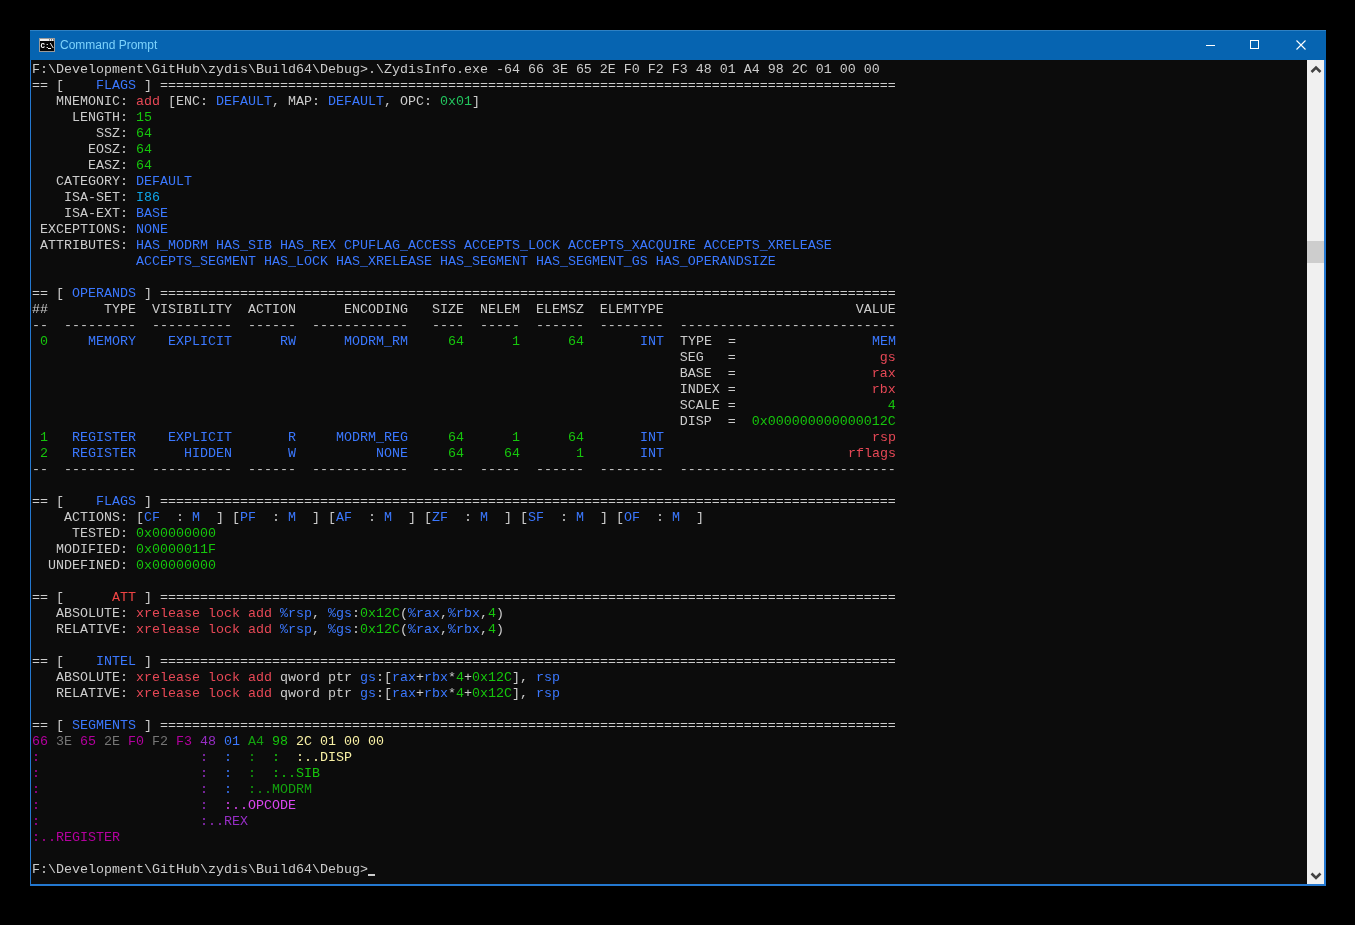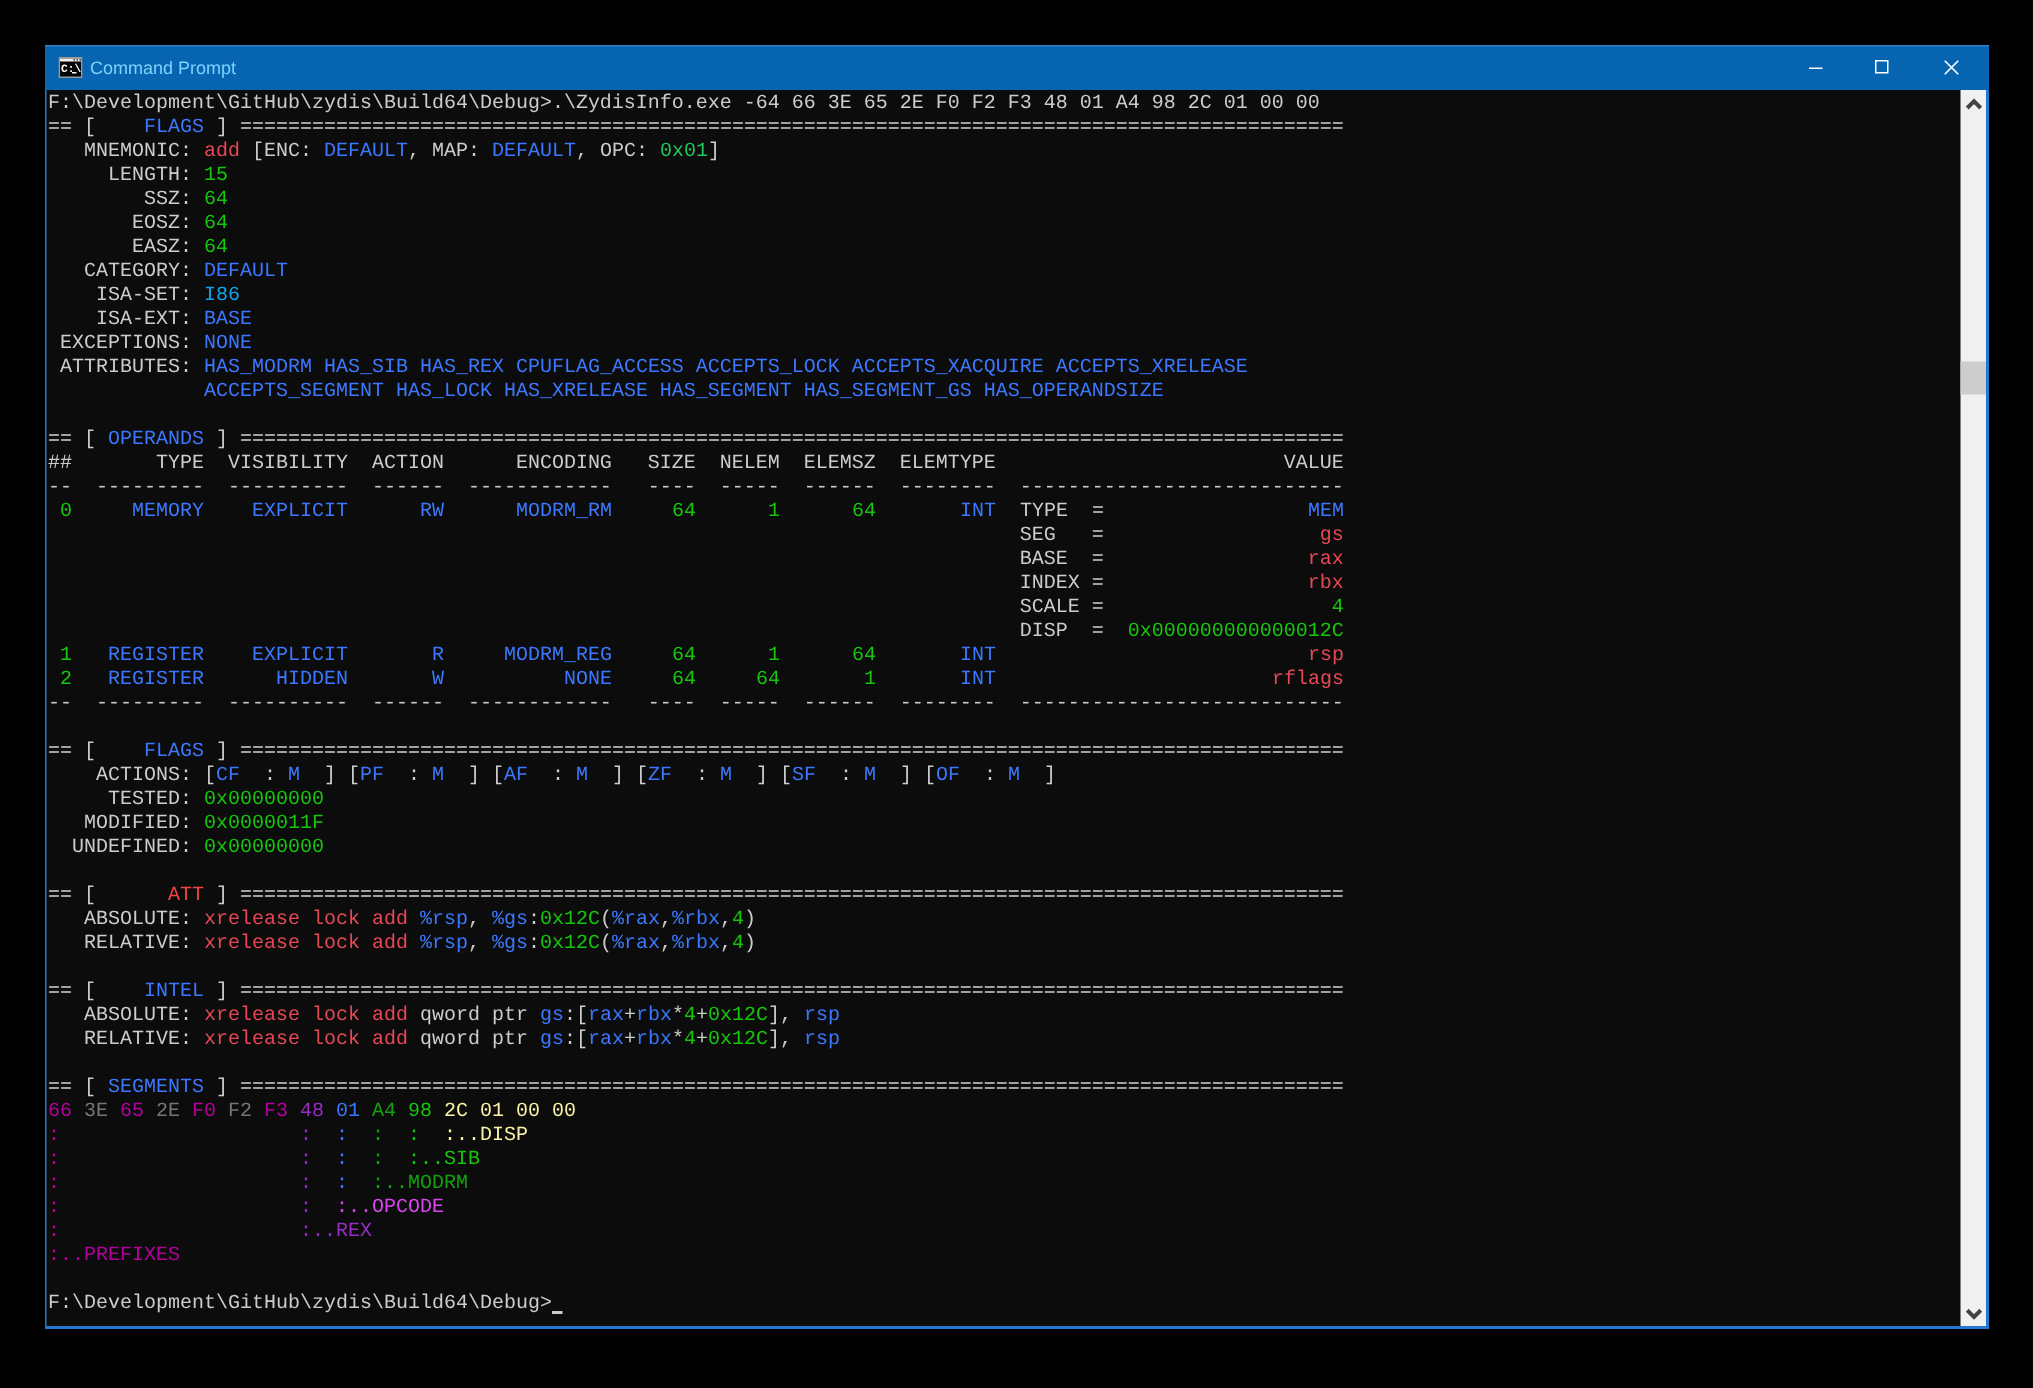--- a/index.html
+++ b/index.html
@@ -85,17 +85,17 @@
    ABSOLUTE: <span style="color:#e74856">xrelease lock add</span> qword ptr <span style="color:#3b78ff">gs</span>:[<span style="color:#3b78ff">rax</span>+<span style="color:#3b78ff">rbx</span>*<span style="color:#16c60c">4</span>+<span style="color:#16c60c">0x12C</span>], <span style="color:#3b78ff">rsp</span>
    RELATIVE: <span style="color:#e74856">xrelease lock add</span> qword ptr <span style="color:#3b78ff">gs</span>:[<span style="color:#3b78ff">rax</span>+<span style="color:#3b78ff">rbx</span>*<span style="color:#16c60c">4</span>+<span style="color:#16c60c">0x12C</span>], <span style="color:#3b78ff">rsp</span>
 
 == [ <span style="color:#3b78ff">SEGMENTS</span> ] ============================================================================================
 <span style="color:#b4009e">66</span> <span style="color:#767676">3E</span> <span style="color:#b4009e">65</span> <span style="color:#767676">2E</span> <span style="color:#b4009e">F0</span> <span style="color:#767676">F2</span> <span style="color:#b4009e">F3</span> <span style="color:#962dc4">48</span> <span style="color:#3b78ff">01</span> <span style="color:#13a10e">A4</span> <span style="color:#16c60c">98</span> <span style="color:#f9f1a5">2C</span> <span style="color:#f9f1a5">01</span> <span style="color:#f9f1a5">00</span> <span style="color:#f9f1a5">00</span>
 <span style="color:#b4009e">:</span>                    <span style="color:#962dc4">:</span>  <span style="color:#3b78ff">:</span>  <span style="color:#13a10e">:</span>  <span style="color:#16c60c">:</span>  <span style="color:#f9f1a5">:..DISP</span>
 <span style="color:#b4009e">:</span>                    <span style="color:#962dc4">:</span>  <span style="color:#3b78ff">:</span>  <span style="color:#13a10e">:</span>  <span style="color:#16c60c">:..SIB</span>
 <span style="color:#b4009e">:</span>                    <span style="color:#962dc4">:</span>  <span style="color:#3b78ff">:</span>  <span style="color:#13a10e">:..MODRM</span>
 <span style="color:#b4009e">:</span>                    <span style="color:#962dc4">:</span>  <span style="color:#d946ef">:..OPCODE</span>
 <span style="color:#b4009e">:</span>                    <span style="color:#962dc4">:..REX</span>
-<span style="color:#b4009e">:..PREFIXES</span>
+<span style="color:#b4009e">:..REGISTER</span>
 
 F:\Development\GitHub\zydis\Build64\Debug&gt;</div>
   <div id="cursor"></div>
 </div>
 
 </body></html>

